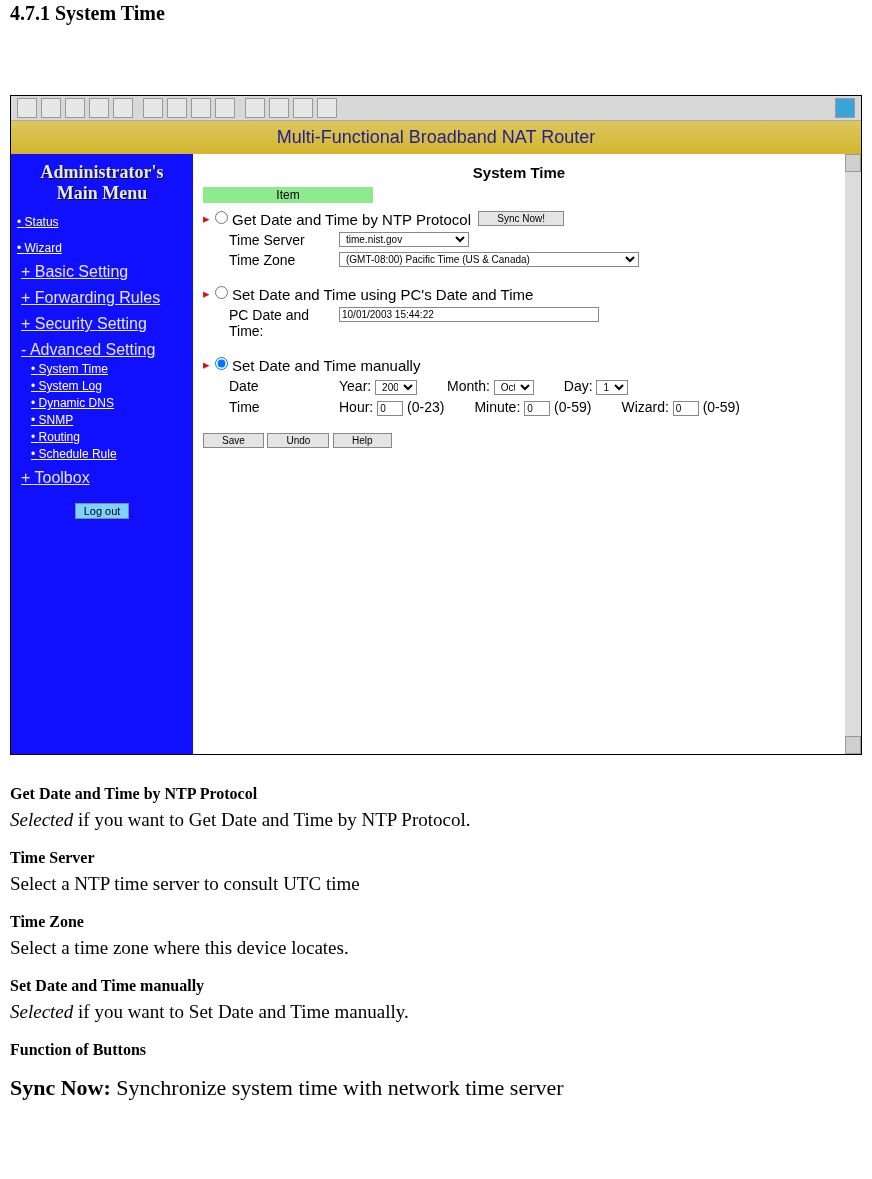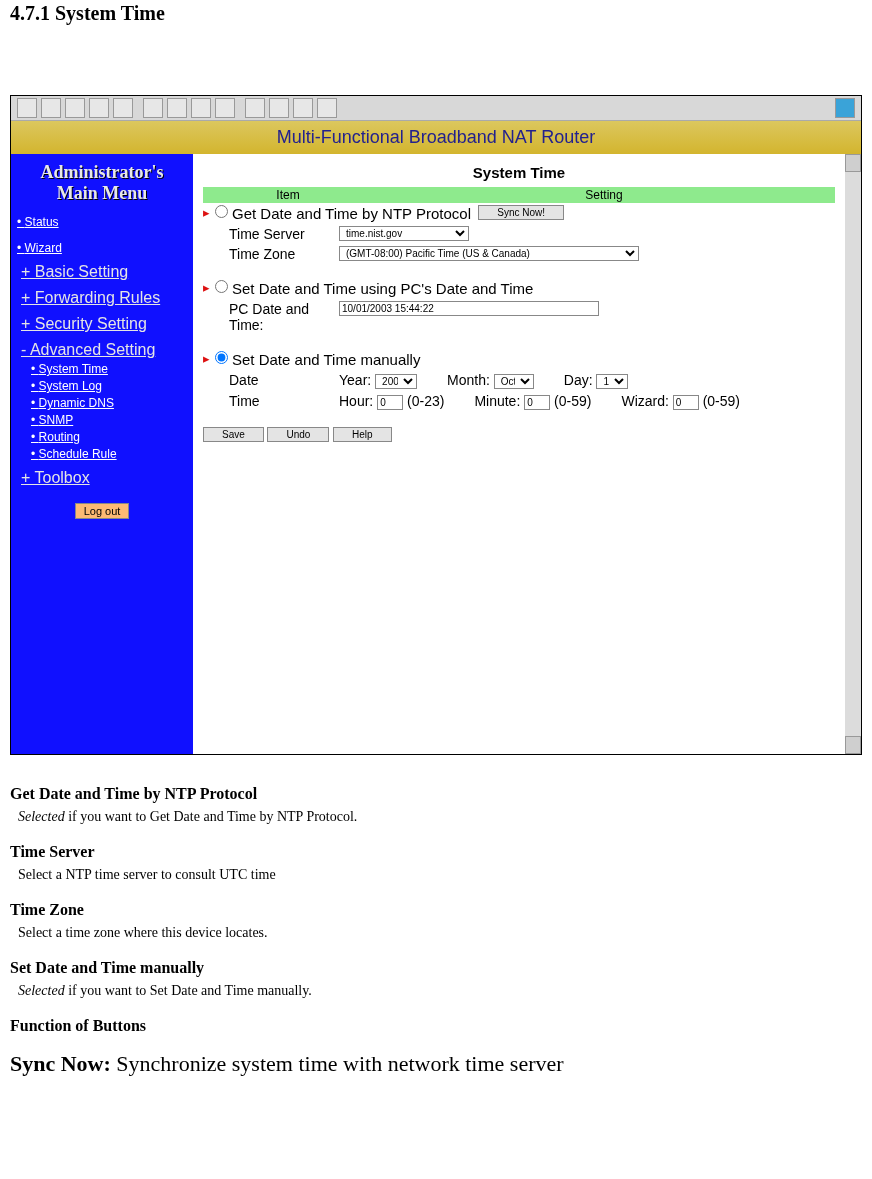--- a/index.html
+++ b/index.html
@@ -87,41 +87,42 @@
     font-size: 16px;
     color:#e5e5e5;
     text-decoration: underline;
     margin-left:4px;
   }
   .sidebar .sub { margin-left: 14px; }
   .logout-wrap { text-align:center; margin-top:14px; }
   .logout-btn {
     font-family: Arial, sans-serif;
     font-size: 11px;
-    background: #fdba74;
+    background: #7dd3fc;
     border: 1px solid #888;
     padding: 1px 8px;
     color:#000;
     cursor: pointer;
   }
   
   .content {
     flex: 1;
     background: #fff;
     padding: 8px 10px;
     font-size: 13px;
   }
   .page-title {
     text-align:center;
     font-weight: bold;
     font-size: 15px;
     margin: 2px 0 6px 0;
   }
   .header-row {
     display:flex;
+    margin-bottom: 6px;
     border-radius: 8px;
   }
   .header-row .col {
     background:#8eea8d;
     text-align:center;
     font-size:12px;
     padding:1px 0;
     font-weight: normal;
   }
   .header-row .col.item { width: 170px; }
@@ -166,21 +167,21 @@
   
   .scrollbar {
     width: 16px;
     background: #dcdcdc;
     display:flex; flex-direction:column;
   }
   .scroll-btn { height:16px; background:#cfcfcf; border:1px solid #999; }
   .scroll-track { flex:1; }
   
   .doc-h4 { font-weight:bold; font-size:16px; margin: 18px 0 6px 0; }
-  .doc-p { font-size:14px; margin: 4px 0 8px 8px; }
+  .doc-p { font-size:19px; margin: 4px 0 8px 0; }
   .italic { font-style: italic; }
   .doc-line { font-size:22px; margin: 16px 0 2px 0; }
   .doc-line b { font-weight:bold; }
 </style>
 </head>
 <body>
 
 <div class="page">
   <div class="section-title">4.7.1 System Time</div>
 
@@ -236,21 +237,20 @@
         <div class="logout-wrap">
           <button class="logout-btn">Log out</button>
         </div>
       </div>
 
       <div class="content">
         <div class="page-title">System Time</div>
 
         <div class="header-row">
           <div class="col item">Item</div>
-          <div class="col setting">Setting</div>
         </div>
 
         <div class="row">
           <span class="marker">▸</span>
           <input type="radio" name="mode" class="radio" style="">
           <span class="label opt">Get Date and Time by NTP Protocol</span>
           &nbsp;&nbsp;
           <button class="sync-btn">Sync Now!</button>
         </div>
         <div class="row indent">

